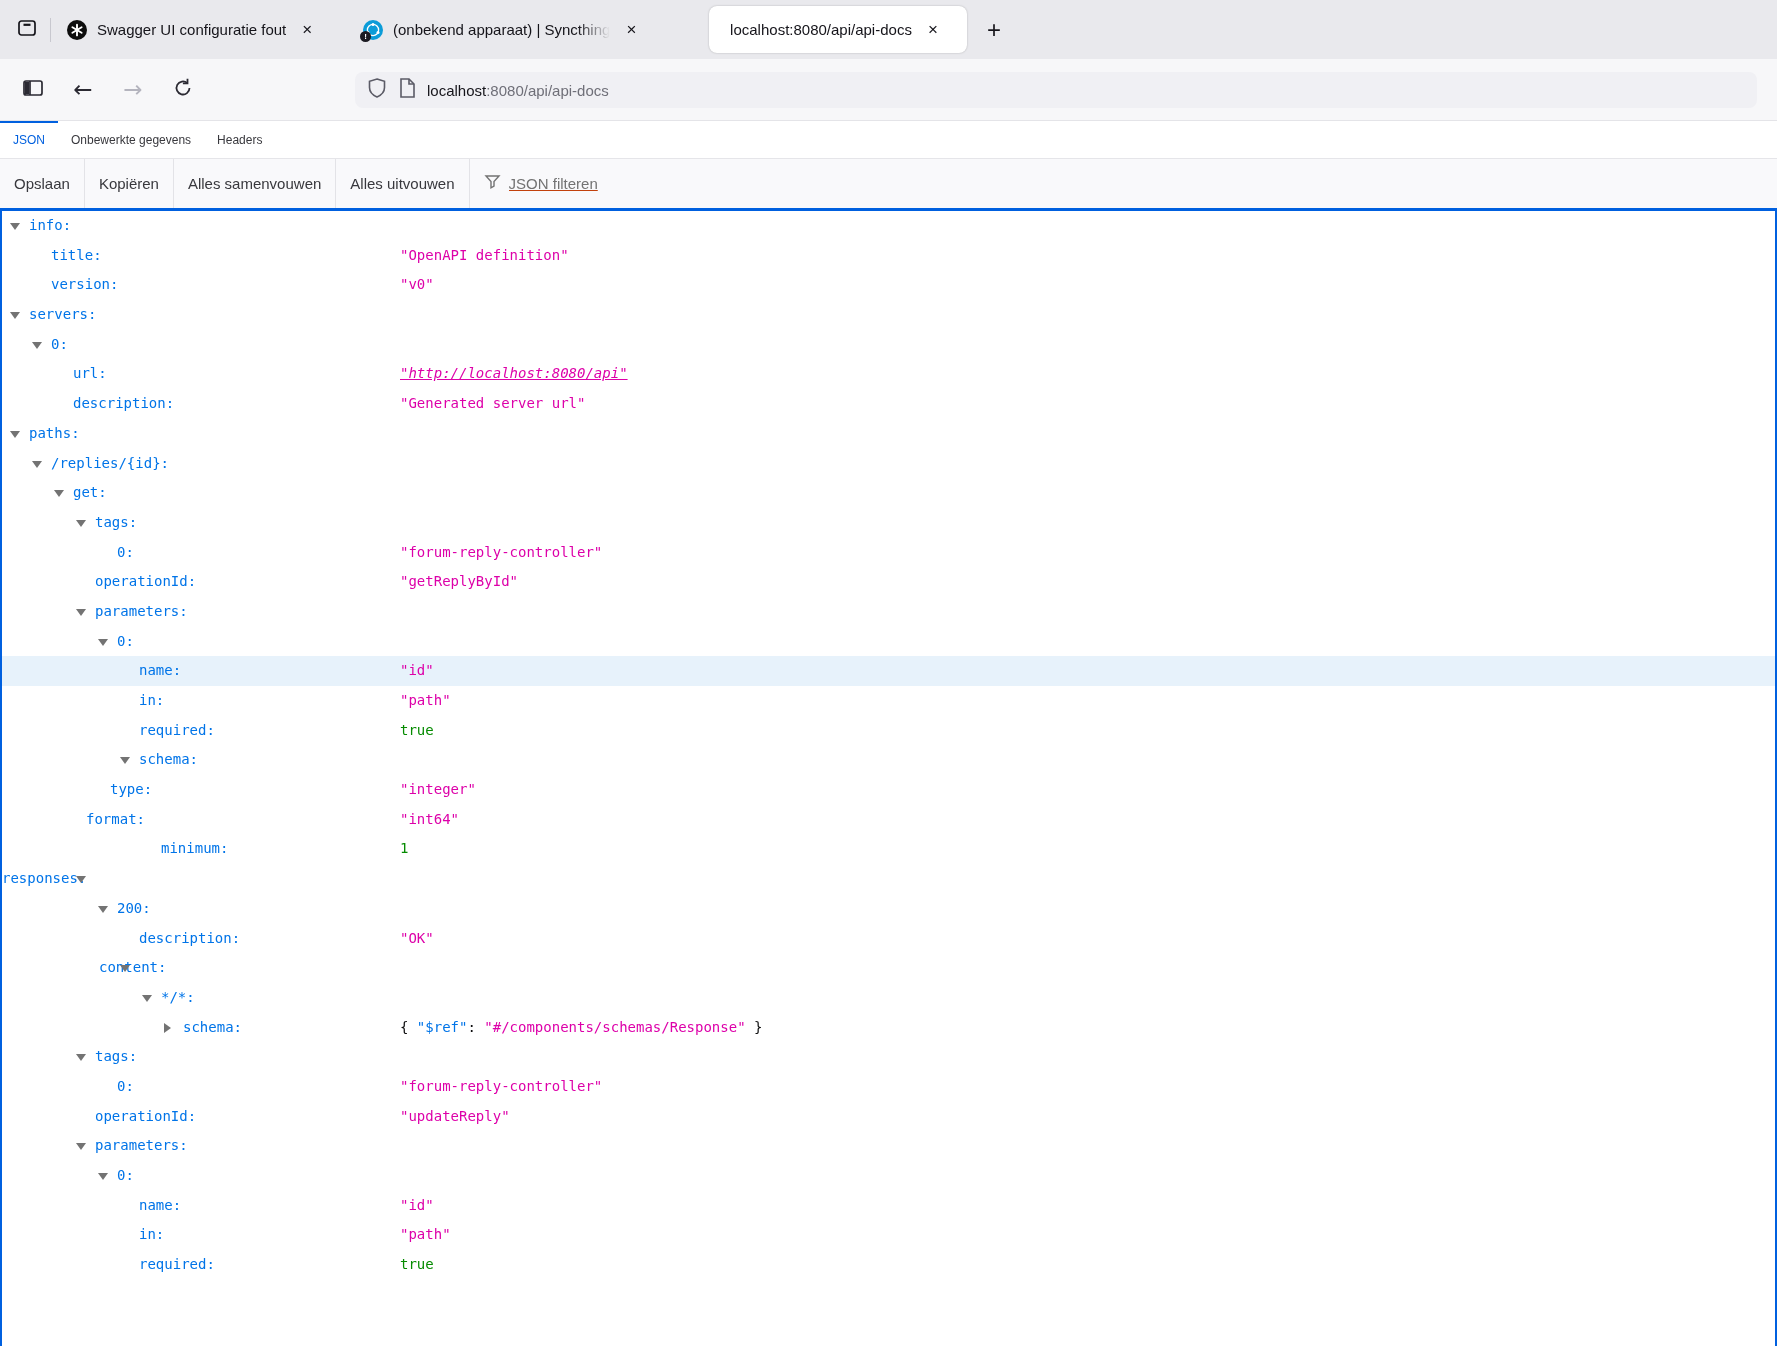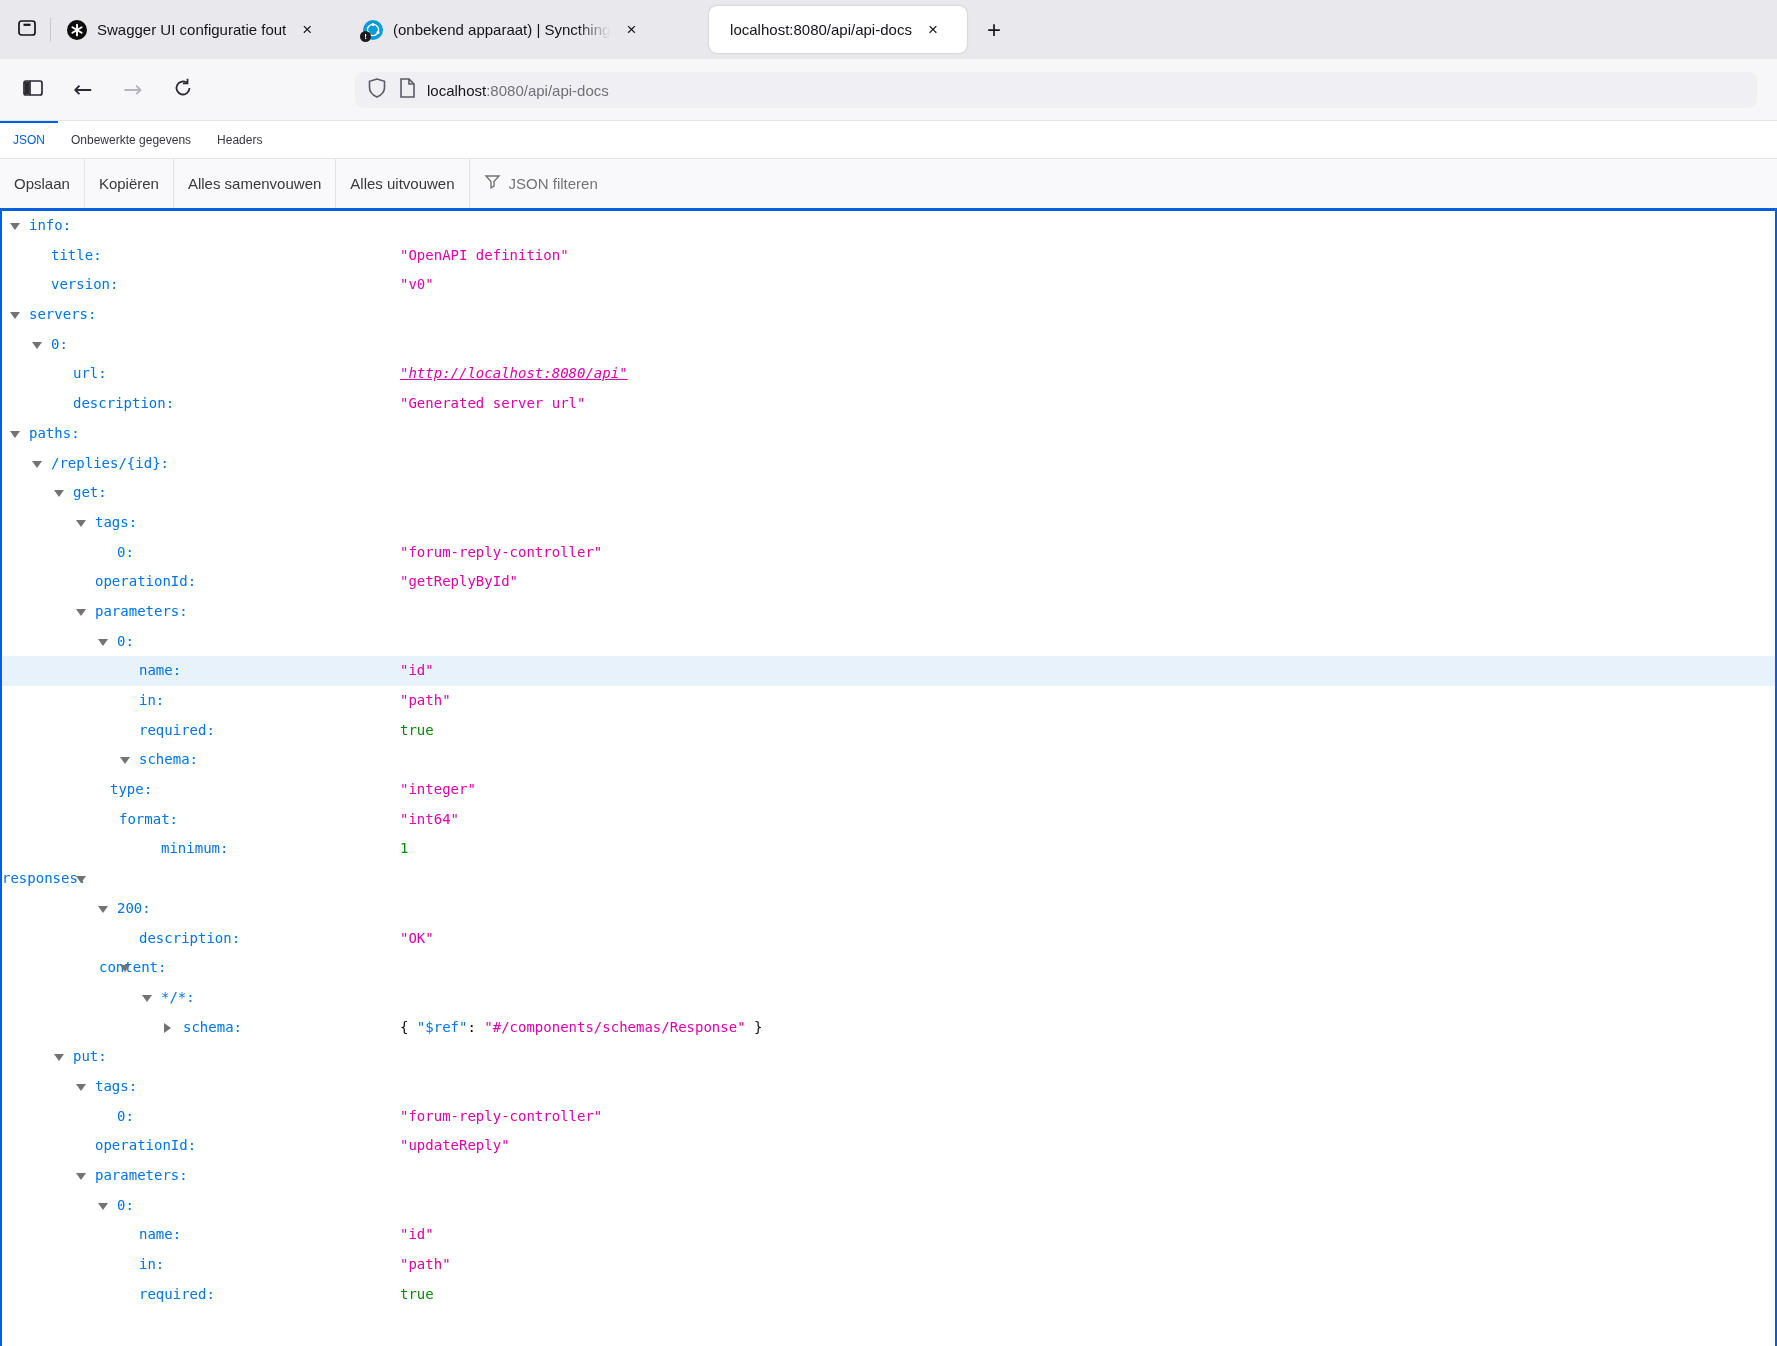--- a/index.html
+++ b/index.html
@@ -46,21 +46,21 @@
   .vtab.active { color: #0060df; }
   .vtab.active::before { content: ""; position: absolute; top: 0; left: 0; right: 0;
     height: 2px; background: #0060df; }
 
   
   .vtoolbar { height: 49px; background: #f9f9fb; display: flex; align-items: center; }
   .tbtn { height: 100%; padding: 0 14px; font-size: 15px; color: #38383d;
     background: transparent; border: none; border-right: 1px solid #e3e3e7; }
   .filterbox { display: flex; align-items: center; padding-left: 14px; gap: 8px; flex: 1; height: 100%; }
   .filter-input { border: none; background: transparent; outline: none; font-size: 15px;
-    color: #000000; flex: 1; height: 100%; font-family: "Liberation Sans", sans-serif; }
+    color: #c2410c; flex: 1; height: 100%; font-family: "Liberation Sans", sans-serif; text-decoration: underline; }
   .filter-input::placeholder { color: #737373; }
   .blue-line { height: 3px; background: #0060df; }
 
   
   .content { background: #fff; border-left: 2px solid #0060df; border-right: 2px solid #0060df;
     height: 1135px; font-family: "DejaVu Sans Mono", monospace; font-size: 14px; }
   .row { position: relative; height: 29.7px; line-height: 29.7px; white-space: nowrap; }
   .row.hl { background: #e7f2fb; }
   .key { color: #0074e8; }
   .twisty { position: absolute; width: 0; height: 0; }
@@ -212,29 +212,28 @@
     <div class="row" style="padding-left: 93px;"><span class="twisty down" style="left: 74px;"></span><span class="key">tags:</span></div>
     <div class="row" style="padding-left: 115px;"><span class="key">0:</span><span class="val v-string">"forum-reply-controller"</span></div>
     <div class="row" style="padding-left: 93px;"><span class="key">operationId:</span><span class="val v-string">"getReplyById"</span></div>
     <div class="row" style="padding-left: 93px;"><span class="twisty down" style="left: 74px;"></span><span class="key">parameters:</span></div>
     <div class="row" style="padding-left: 115px;"><span class="twisty down" style="left: 96px;"></span><span class="key">0:</span></div>
     <div class="row hl" style="padding-left: 137px;"><span class="key">name:</span><span class="val v-string">"id"</span></div>
     <div class="row" style="padding-left: 137px;"><span class="key">in:</span><span class="val v-string">"path"</span></div>
     <div class="row" style="padding-left: 137px;"><span class="key">required:</span><span class="val v-keyword">true</span></div>
     <div class="row" style="padding-left: 137px;"><span class="twisty down" style="left: 118px;"></span><span class="key">schema:</span></div>
     <div class="row" style="padding-left: 108px;"><span class="key">type:</span><span class="val v-string">"integer"</span></div>
-    <div class="row" style="padding-left: 117px;"><span class="key">format:</span><span class="val v-string">"int64"</span></div>
+    <div class="row" style="padding-left: 84px;"><span class="key">format:</span><span class="val v-string">"int64"</span></div>
     <div class="row" style="padding-left: 159px;"><span class="key">minimum:</span><span class="val v-number">1</span></div>
     <div class="row" style=""><span class="twisty down" style="left: 74px;"></span><span class="key">responses:</span></div>
     <div class="row" style="padding-left: 115px;"><span class="twisty down" style="left: 96px;"></span><span class="key">200:</span></div>
     <div class="row" style="padding-left: 137px;"><span class="key">description:</span><span class="val v-string">"OK"</span></div>
     <div class="row" style="padding-left: 97px;"><span class="twisty down" style="left: 118px;"></span><span class="key">content:</span></div>
     <div class="row" style="padding-left: 159px;"><span class="twisty down" style="left: 140px;"></span><span class="key">*/*:</span></div>
     <div class="row" style="padding-left: 181px;"><span class="twisty right" style="left: 162px;"></span><span class="key">schema:</span><span class="val"><span class="pv-d">{ </span><span class="pv-k">"$ref"</span><span class="pv-d">: </span><span class="pv-s">"#/components/schemas/Response"</span><span class="pv-d"> }</span></span></div>
-    <div class="row" style="padding-left: 71px;"><span class="twisty down" style="left: 52px;"></span><span class="key">put:</span></div>
     <div class="row" style="padding-left: 93px;"><span class="twisty down" style="left: 74px;"></span><span class="key">tags:</span></div>
     <div class="row" style="padding-left: 115px;"><span class="key">0:</span><span class="val v-string">"forum-reply-controller"</span></div>
     <div class="row" style="padding-left: 93px;"><span class="key">operationId:</span><span class="val v-string">"updateReply"</span></div>
     <div class="row" style="padding-left: 93px;"><span class="twisty down" style="left: 74px;"></span><span class="key">parameters:</span></div>
     <div class="row" style="padding-left: 115px;"><span class="twisty down" style="left: 96px;"></span><span class="key">0:</span></div>
     <div class="row" style="padding-left: 137px;"><span class="key">name:</span><span class="val v-string">"id"</span></div>
     <div class="row" style="padding-left: 137px;"><span class="key">in:</span><span class="val v-string">"path"</span></div>
     <div class="row" style="padding-left: 137px;"><span class="key">required:</span><span class="val v-keyword">true</span></div>
   </div>
 

